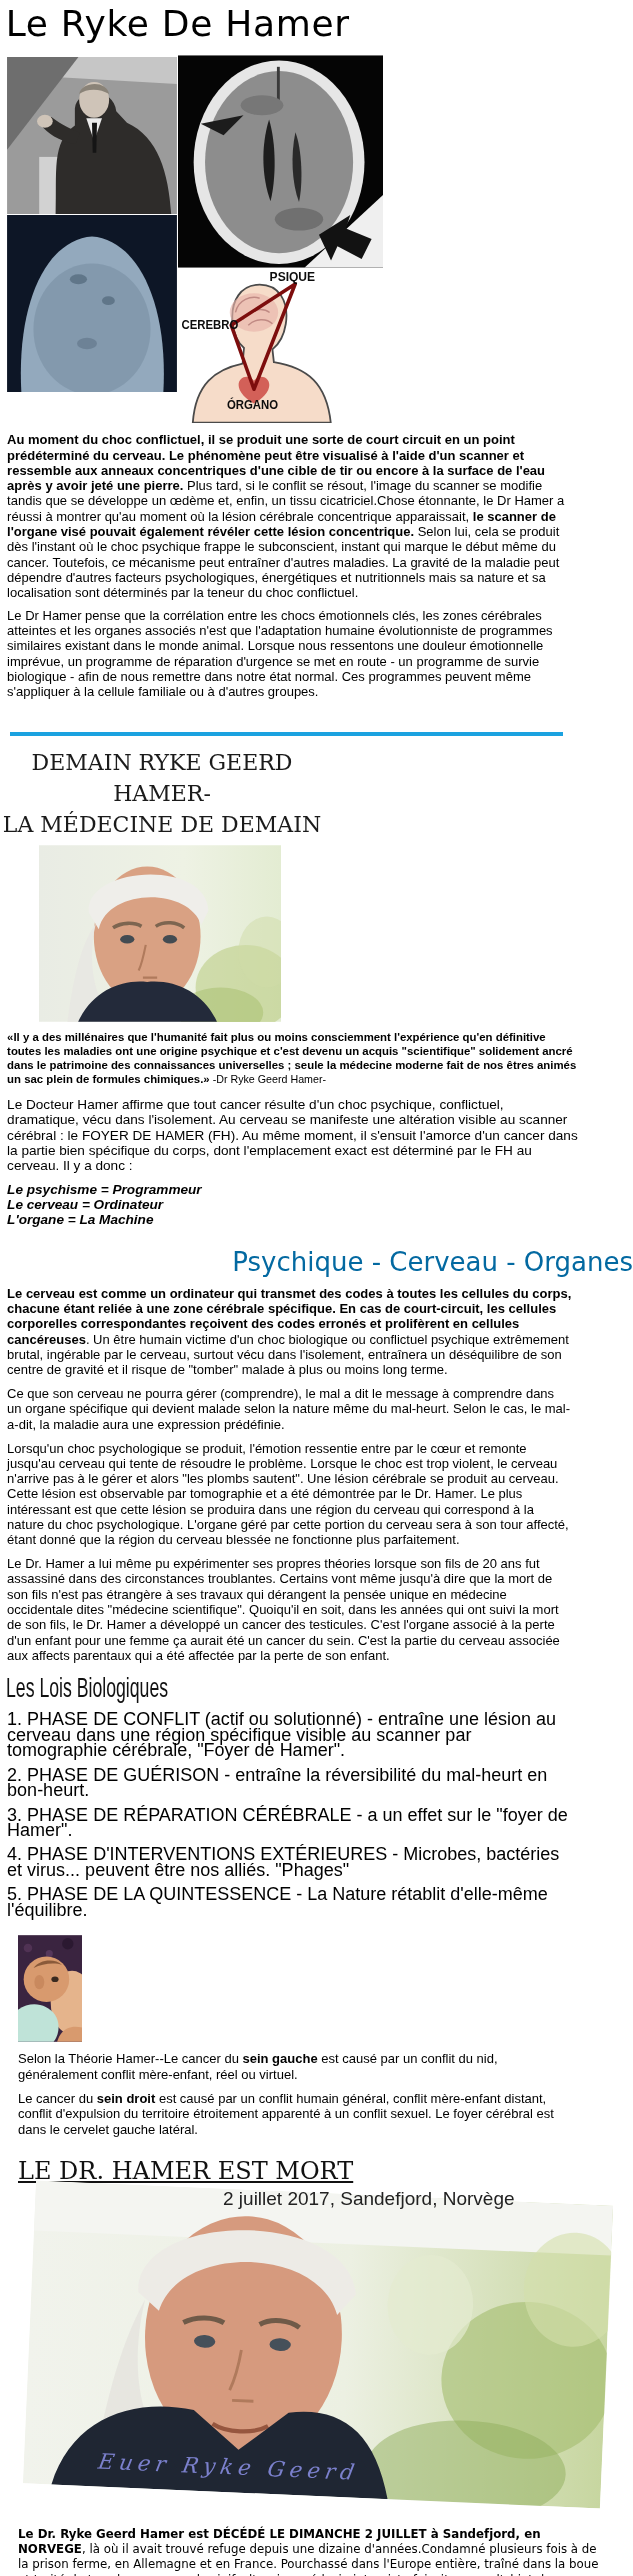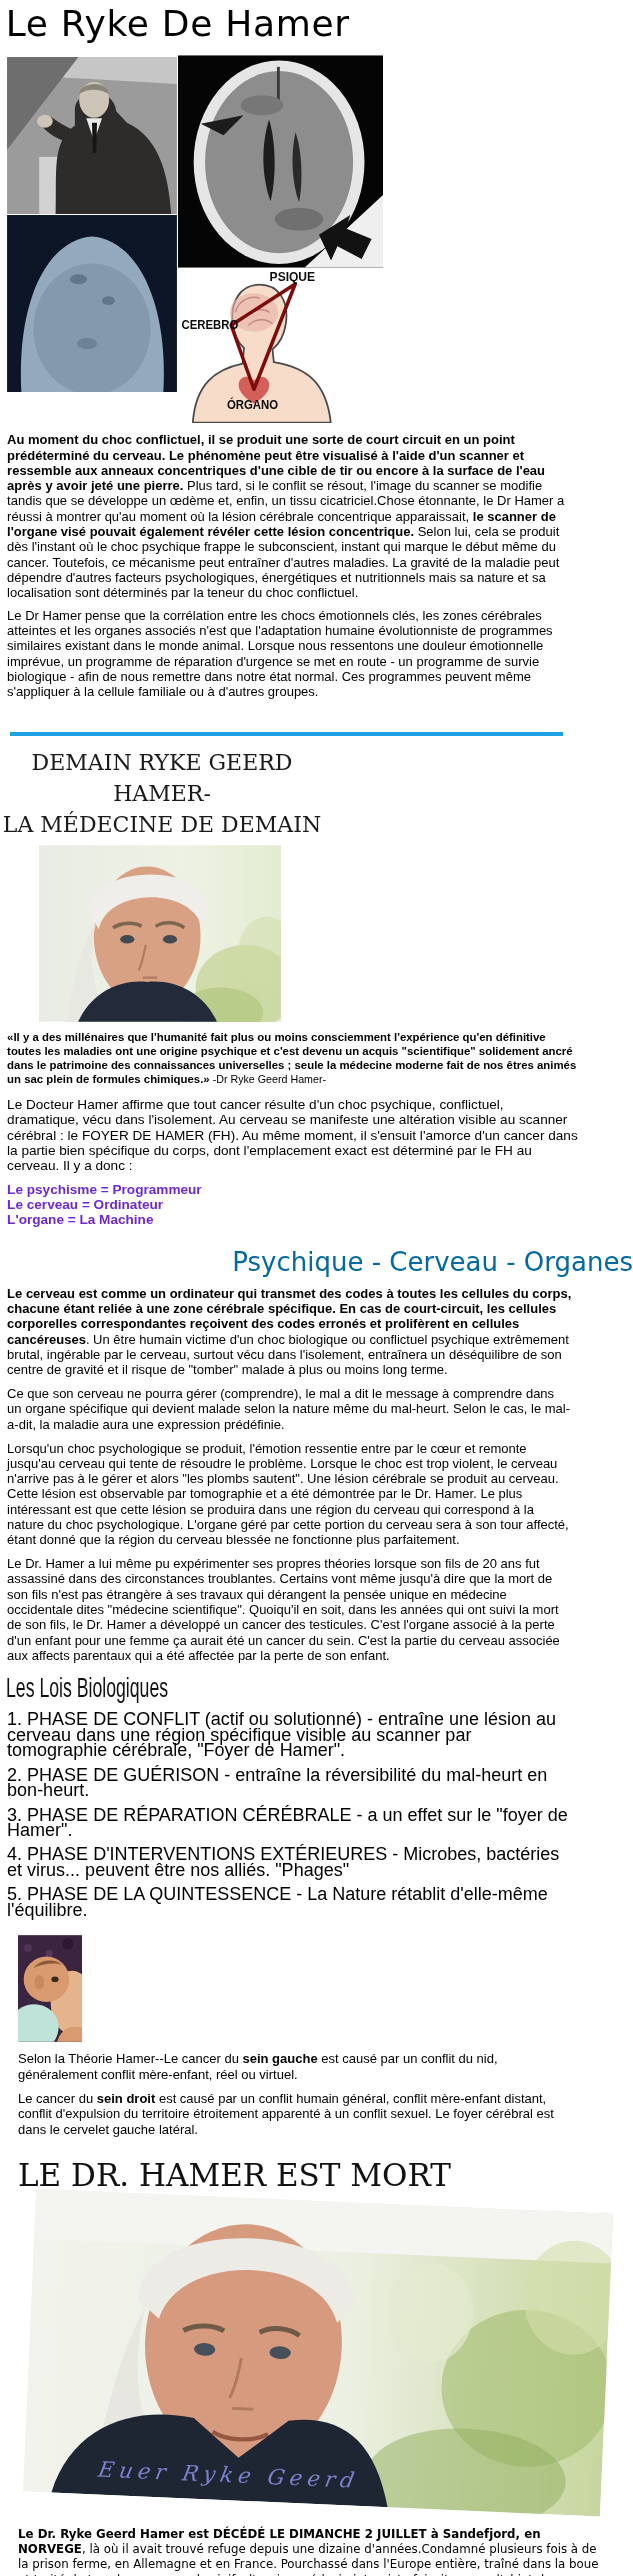--- a/index.html
+++ b/index.html
@@ -19,34 +19,34 @@
 
   .doctor-col{width:324px;margin-top:11.4px;}
   .h-doctor{font-family:"DejaVu Serif",serif;font-weight:400;font-size:22px;line-height:31px;
     text-align:center;color:#1b1b1b;}
   .photo1{display:block;margin:4.3px 0 0 39px;}
 
   .quote{font-size:11.4px;line-height:14px;font-weight:bold;width:571px;margin:8.6px 0 0 7.1px;}
   .quote .attr{font-weight:normal;font-size:10.7px;text-align:center;}
   .docp{font-size:13.6px;line-height:15.3px;width:571px;margin:10.7px 0 0 7.1px;}
   .equations{margin:8.6px 0 0 7.1px;}
-  .eq{color:#6d28d9;font-weight:bold;font-size:13.6px;line-height:15px;}
+  .eq{color:#000000;font-weight:bold;font-size:13.6px;line-height:15px;font-style:italic;}
 
   .h-pco{font-family:"DejaVu Sans",sans-serif;font-weight:400;font-size:26px;color:#0369a1;
     margin:21.4px 0 0 7.1px;line-height:1.1;text-align:right;}
   .h-laws{font-family:"Liberation Sans",sans-serif;font-weight:400;font-size:28.5px;color:#111;
     margin:10px 0 0 5.7px;transform:scaleX(0.62);transform-origin:left center;white-space:nowrap;line-height:1.05;}
   .law{font-size:18px;line-height:15.3px;width:565px;margin:9.3px 0 0 7.1px;}
 
   .baby{display:block;margin:17px 0 0 18px;}
   .sein{font-size:13px;line-height:15.3px;width:549px;margin:9.3px 0 0 18px;}
 
   .death{position:relative;margin-top:21.4px;height:357px;}
-  .h-death{font-family:"DejaVu Serif",serif;font-weight:400;font-size:31px;color:#111;
-    margin:0 12px 0 18px;line-height:1.1;}
+  .h-death{font-family:"DejaVu Serif",serif;font-weight:400;font-size:24px;color:#111;
+    margin:0 12px 0 18px;line-height:1.1;text-decoration:underline;}
   .date{position:absolute;left:223px;top:27px;width:407px;font-size:19px;line-height:27px;color:#222;z-index:3;}
   .photo2{position:relative;width:578px;height:303px;margin:8.6px 0 0 28.5px;
     transform:rotate(2.5deg);transform-origin:center;overflow:hidden;z-index:1;}
   .signature{position:absolute;left:75px;bottom:13px;z-index:2;
     font-family:"DejaVu Serif",serif;font-style:italic;font-size:21.4px;letter-spacing:5px;
     color:#7b80cc;transform:skewX(-8deg);}
 
   .final{font-family:"DejaVu Sans",sans-serif;font-size:11.8px;line-height:15.3px;
     width:592px;margin:11.4px 0 0 18px;}
   .final b{font-weight:bold;}
@@ -184,20 +184,21 @@
     <path d="M0,150 L0,105 C18,92 40,96 52,112 C60,124 58,140 50,150 Z" fill="#bfe3d8"></path>
     <path d="M55,150 C60,132 74,126 90,130 L90,150 Z" fill="#d89a6e"></path>
   </svg>
 
   <p class="sein"><span>Selon la Théorie Hamer--Le cancer du </span><b>sein gauche</b><span> est causé par un conflit du nid, généralement conflit mère-enfant, réel ou virtuel.</span></p>
 
   <p class="sein"><span>Le cancer du </span><b>sein droit</b><span> est causé par un conflit humain général, conflit mère-enfant distant, conflit d'expulsion du territoire étroitement apparenté à un conflit sexuel. Le foyer cérébral est dans le cervelet gauche latéral.</span></p>
 
   <div class="death">
     <h2 class="h-death">LE DR. HAMER EST MORT</h2>
+    <div class="date">2 juillet 2017, Sandefjord, Norvège</div>
 
     <div class="photo2">
       <svg width="578" height="303" viewBox="0 0 810 425">
         <defs>
           <linearGradient id="bg2" x1="0" y1="0" x2="1" y2="0">
             <stop offset="0" stop-color="#f1f3ec"></stop>
               <stop offset="0.55" stop-color="#ecf0e2"></stop>
             <stop offset="1" stop-color="#c7d6a0"></stop>
           </linearGradient>
         </defs>

